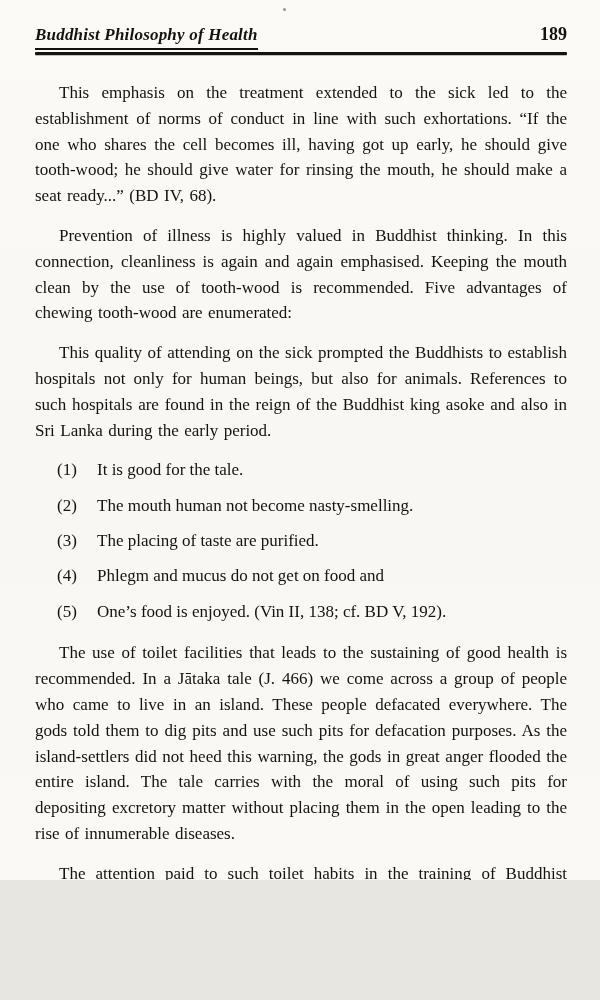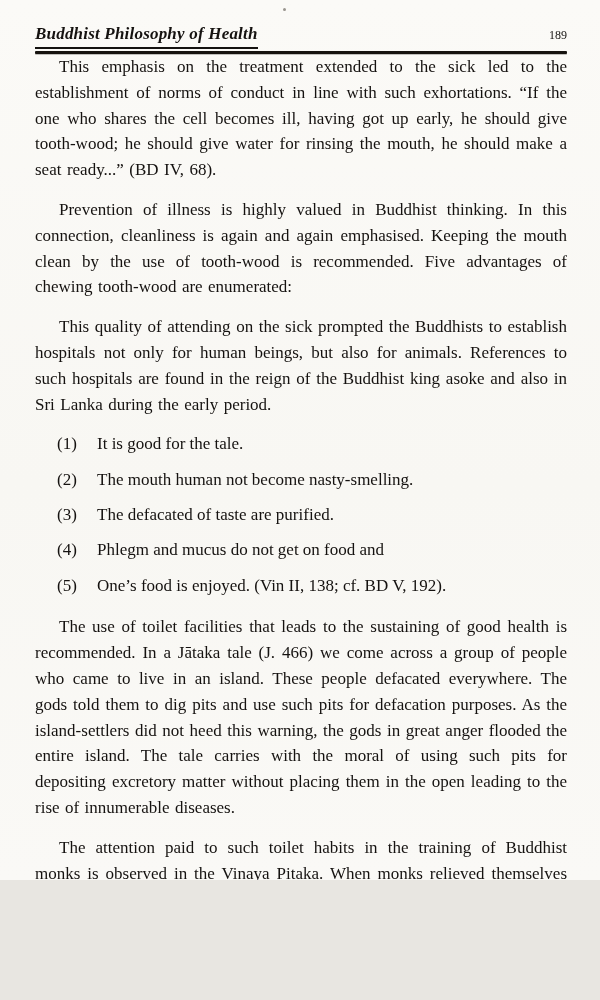--- a/index.html
+++ b/index.html
@@ -36,31 +36,32 @@
   }
   .running-title {
     font-style: italic;
     font-weight: bold;
     font-size: 17px;
     letter-spacing: .2px;
     border-bottom: 2px solid #141210;
     padding-bottom: 3px;
   }
   .page-number {
-    font-weight: normal;
-    font-size: 12px;
+    font-weight: bold;
+    font-size: 18px;
   }
   .header-rule {
     height: 3px;
     background: #16130f;
     margin-top: 2px;
     border-radius: 1px;
     box-shadow: 0 1px 0 rgba(20,18,15,.25);
   }
   .body-text {
+    margin-top: 25px;
     font-size: 17px;
     line-height: 25.8px;
   }
   .body-text p {
     margin: 0 0 14px 0;
     text-align: justify;
     text-indent: 24px;
     word-spacing: 1.2px;
   }
   ol.advantages {
@@ -103,21 +104,21 @@
       <li>
         <span class="num">(1)</span>
         <span class="txt">It is good for the tale.</span>
       </li>
       <li>
         <span class="num">(2)</span>
         <span class="txt">The mouth human not become nasty-smelling.</span>
       </li>
       <li>
         <span class="num">(3)</span>
-        <span class="txt">The defacated of taste are purified.</span>
+        <span class="txt">The placing of taste are purified.</span>
       </li>
       <li>
         <span class="num">(4)</span>
         <span class="txt">Phlegm and mucus do not get on food and</span>
       </li>
       <li>
         <span class="num">(5)</span>
         <span class="txt">One’s food is enjoyed. (Vin II, 138; cf. BD V, 192).</span>
       </li>
     </ol>

